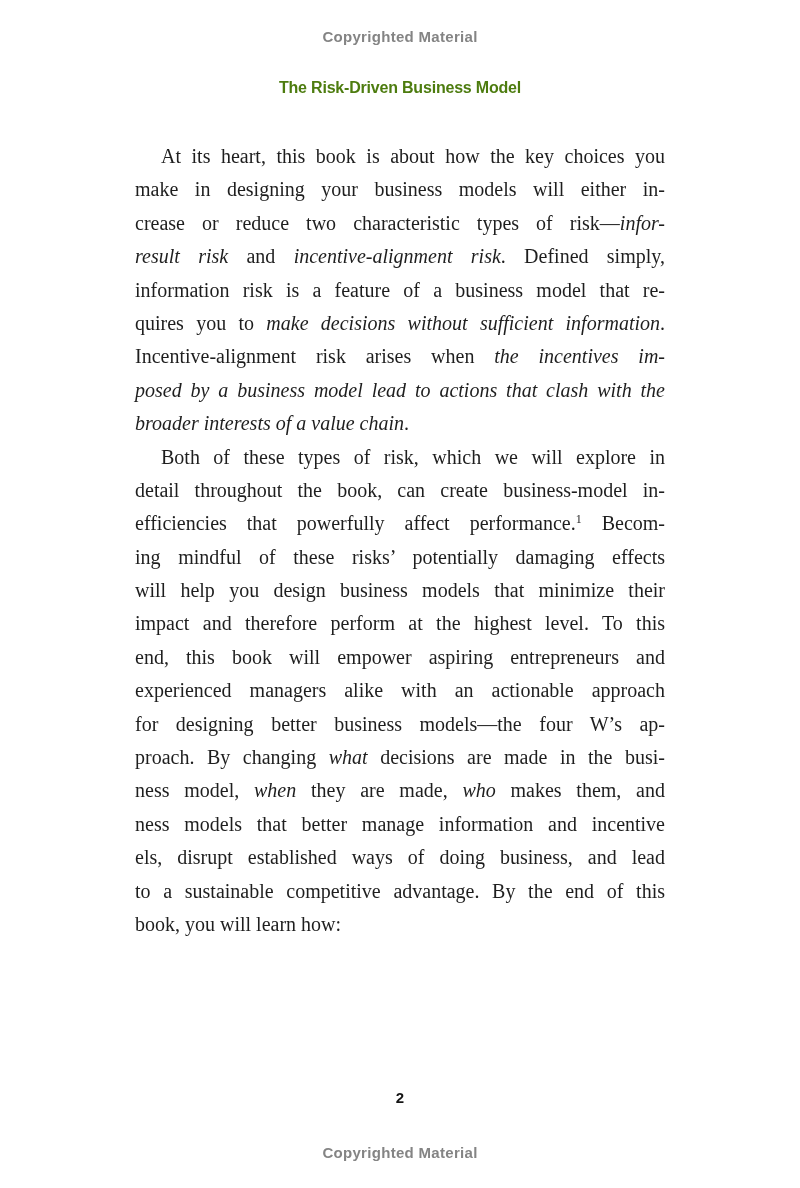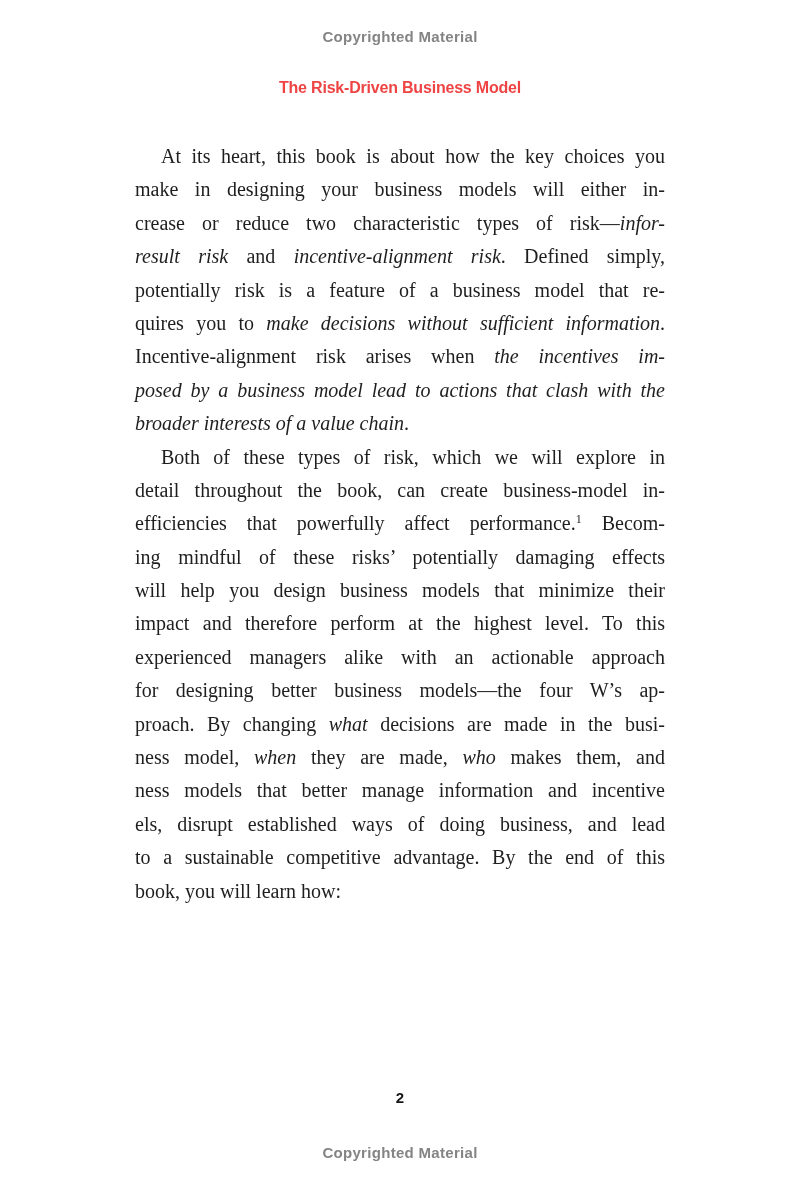--- a/index.html
+++ b/index.html
@@ -27,21 +27,21 @@
     color: #848484;
     letter-spacing: 0.3px;
   }
   #copyright-top { top: 28px; }
   #copyright-bottom { top: 1144px; }
   #chapter-title {
     top: 79px;
     font-family: "Liberation Sans", sans-serif;
     font-weight: bold;
     font-size: 16px;
-    color: #ef4444;
+    color: #4d7c0f;
     letter-spacing: -0.2px;
   }
   #page-number {
     top: 1089px;
     font-family: "Liberation Sans", sans-serif;
     font-weight: bold;
     font-size: 15px;
     color: #141414;
   }
   #text-block {
@@ -74,31 +74,32 @@
 <div id="page">
   <div id="copyright-top" class="centered copyright">Copyrighted Material</div>
 
   <div id="chapter-title" class="centered">The Risk-Driven Business Model</div>
 
   <div id="text-block">
       <div class="line first"><span class="seg-r">At its heart, this book is about how the key choices you</span></div>
       <div class="line"><span class="seg-r">make in designing your business models will either in-</span></div>
       <div class="line"><span class="seg-r">crease or reduce two characteristic types of risk—</span><span class="seg-i">infor-</span></div>
       <div class="line"><span class="seg-i">result risk</span><span class="seg-r"> and </span><span class="seg-i">incentive-alignment risk</span><span class="seg-r">. Defined simply,</span></div>
-      <div class="line"><span class="seg-r">potentially risk is a feature of a business model that re-</span></div>
+      <div class="line"><span class="seg-r">information risk is a feature of a business model that re-</span></div>
       <div class="line"><span class="seg-r">quires you to </span><span class="seg-i">make decisions without sufficient information</span><span class="seg-r">.</span></div>
       <div class="line"><span class="seg-r">Incentive-alignment risk arises when </span><span class="seg-i">the incentives im-</span></div>
       <div class="line"><span class="seg-i">posed by a business model lead to actions that clash with the</span></div>
       <div class="line last"><span class="seg-i">broader interests of a value chain</span><span class="seg-r">.</span></div>
       <div class="line first"><span class="seg-r">Both of these types of risk, which we will explore in</span></div>
       <div class="line"><span class="seg-r">detail throughout the book, can create business-model in-</span></div>
       <div class="line"><span class="seg-r">efficiencies that powerfully affect performance.</span><span class="seg-sup">1</span><span class="seg-r"> Becom-</span></div>
       <div class="line"><span class="seg-r">ing mindful of these risks’ potentially damaging effects</span></div>
       <div class="line"><span class="seg-r">will help you design business models that minimize their</span></div>
       <div class="line"><span class="seg-r">impact and therefore perform at the highest level. To this</span></div>
+      <div class="line"><span class="seg-r">end, this book will empower aspiring entrepreneurs and</span></div>
       <div class="line"><span class="seg-r">experienced managers alike with an actionable approach</span></div>
       <div class="line"><span class="seg-r">for designing better business models—the four W’s ap-</span></div>
       <div class="line"><span class="seg-r">proach. By changing </span><span class="seg-i">what</span><span class="seg-r"> decisions are made in the busi-</span></div>
       <div class="line"><span class="seg-r">ness model, </span><span class="seg-i">when</span><span class="seg-r"> they are made, </span><span class="seg-i">who</span><span class="seg-r"> makes them, and</span></div>
       <div class="line"><span class="seg-r">ness models that better manage information and incentive</span></div>
       <div class="line"><span class="seg-r">els, disrupt established ways of doing business, and lead</span></div>
       <div class="line"><span class="seg-r">to a sustainable competitive advantage. By the end of this</span></div>
       <div class="line last"><span class="seg-r">book, you will learn how:</span></div>
     </div>
 

